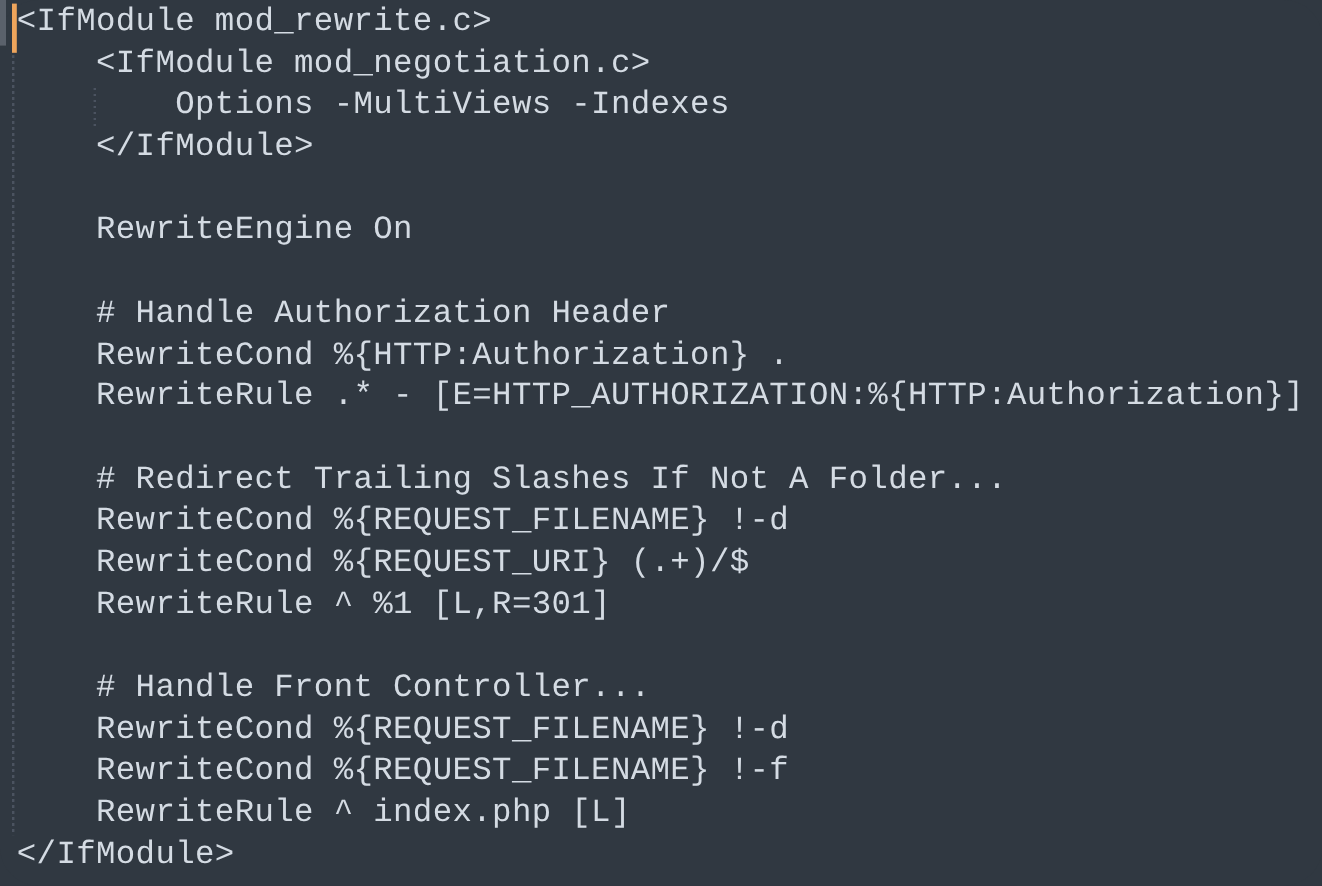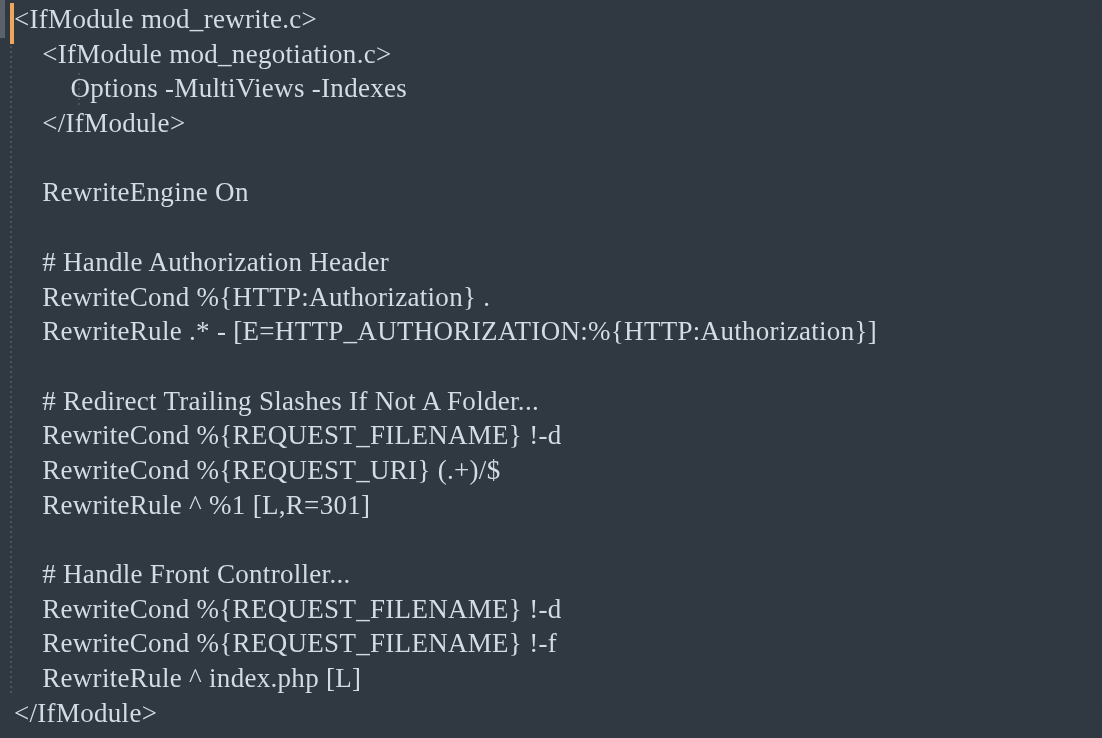--- a/index.html
+++ b/index.html
@@ -14,21 +14,21 @@
     width: 1102px;
     height: 738px;
     overflow: hidden;
     background: var(--bg);
   }
   .editor {
     position: relative;
     width: 1102px;
     height: 738px;
     background: var(--bg);
-    font-family: Liberation Serif, serif;
+    font-family: Liberation Mono, monospace;
     border-radius: 32px;
   }
   .code {
     position: absolute;
     left: 0; top: 0;
     width: 100%; height: 100%;
     padding: 2px 0 0 14px;
     font-size: 27px;
     line-height: 34.7px;
     letter-spacing: 0.3px;

